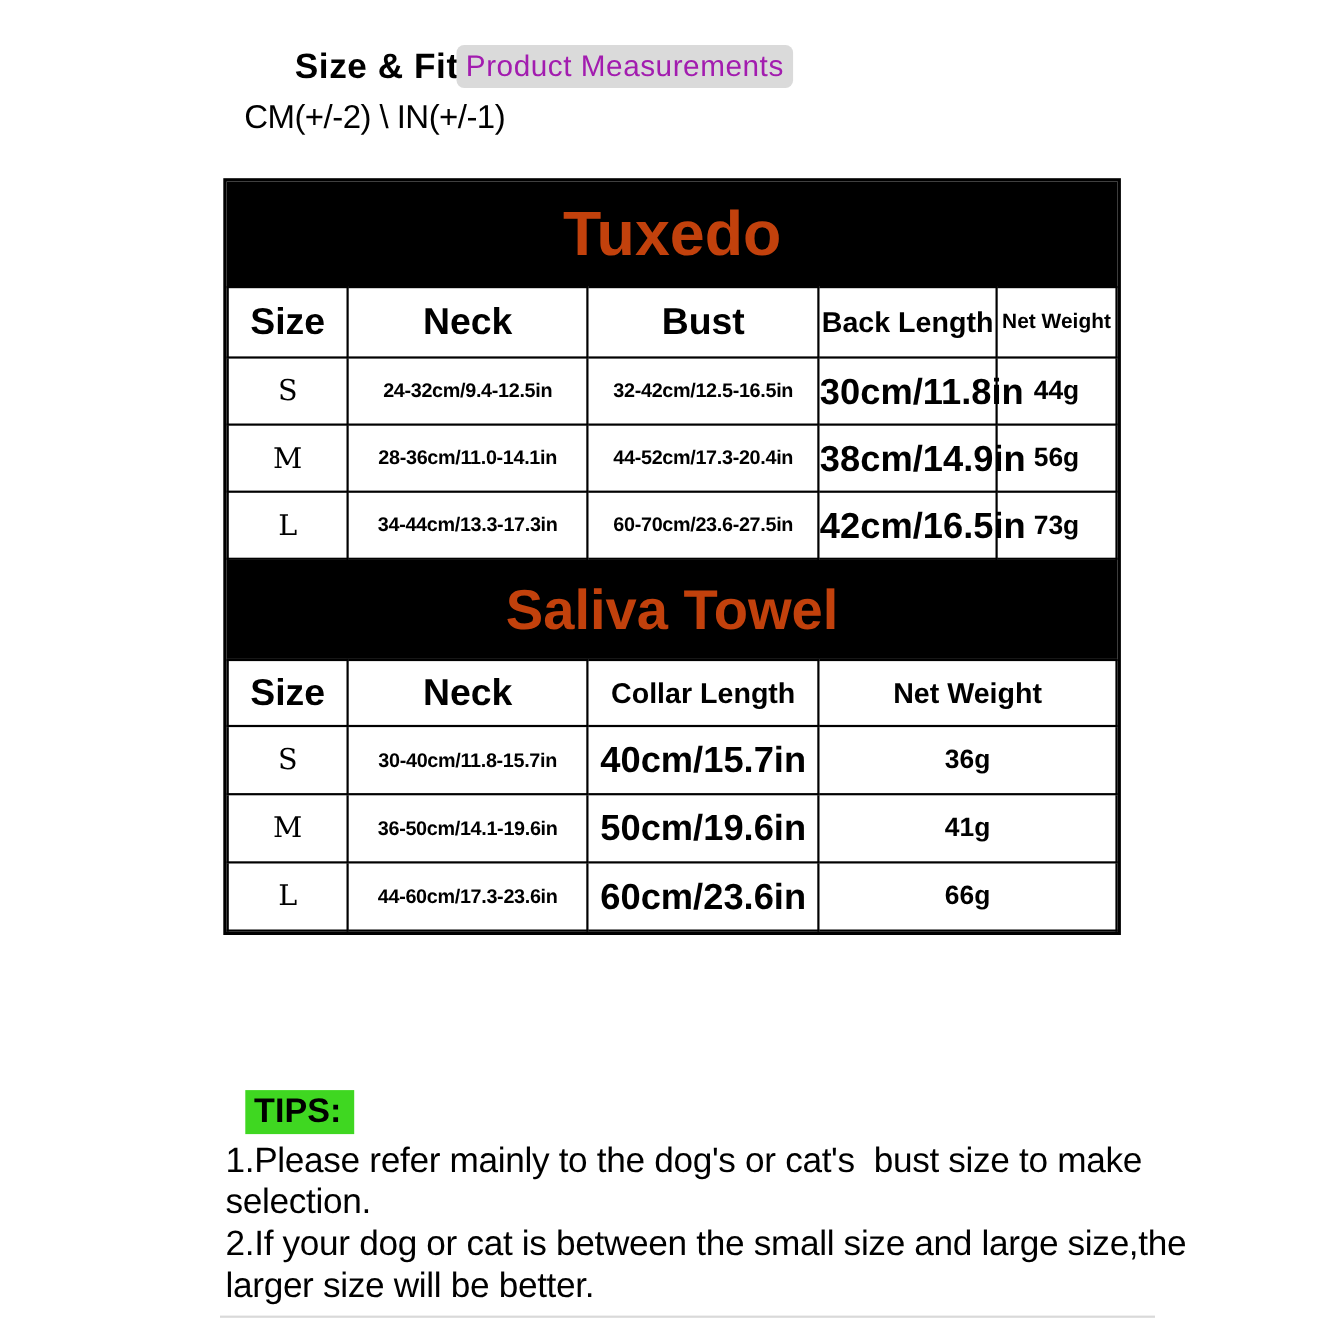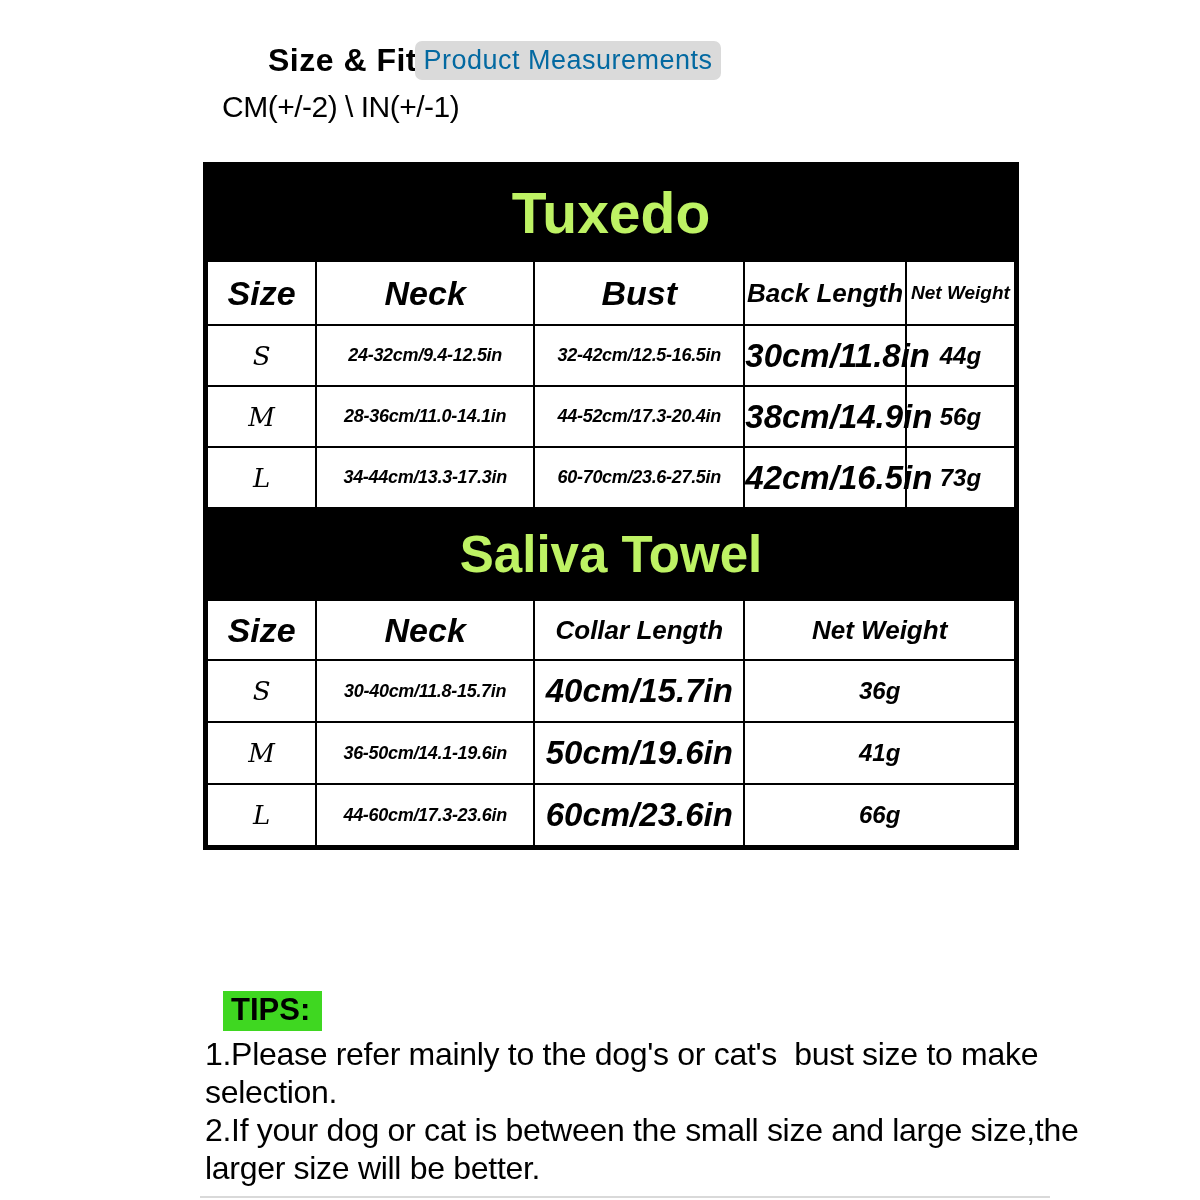--- a/index.html
+++ b/index.html
@@ -17,58 +17,57 @@
   #size-fit-title {
     left: 228px; top: 42px;
     font-size: 32px; font-weight: bold;
     letter-spacing: 0.5px;
     margin-left: 40px;
   }
   #measurements-badge {
     left: 415px; top: 41px;
     width: 306px; height: 39px;
     background: #dadada;
-    color: #0369a1;
+    color: #a21caf;
     border-radius: 7px;
     font-size: 27px;
     display: flex; align-items: center; justify-content: center;
     letter-spacing: 0.5px;
   }
   #tolerance-note {
     left: 222px; top: 90px;
     font-size: 30px;
     letter-spacing: -0.5px;
   }
 
   
   #tables-wrap {
     left: 203px; top: 162px;
     width: 816px;
     border: 3px solid #000;
   }
   .banner {
     background: #000000;
-    color: #bef264;
+    color: #c2410c;
     display: flex; align-items: center; justify-content: center;
     font-weight: bold;
   }
   #tuxedo-banner { height: 95px; font-size: 57px; letter-spacing: 0px; }
   #saliva-banner { height: 90px; font-size: 51px; }
 
   table {
     width: 100%;
     border-collapse: collapse;
     table-layout: fixed;
   }
   td, th {
     border: 2px solid #000000;
     text-align: center;
     vertical-align: middle;
     padding: 0;
-    font-style: italic;
   }
   
   #tuxedo-table col.c-size  { width: 13.5%; }
   #tuxedo-table col.c-neck  { width: 27%; }
   #tuxedo-table col.c-bust  { width: 26%; }
   #tuxedo-table col.c-back  { width: 20%; }
   #tuxedo-table col.c-net   { width: 13.5%; }
   
   #saliva-table col.c-size   { width: 13.5%; }
   #saliva-table col.c-neck   { width: 27%; }

